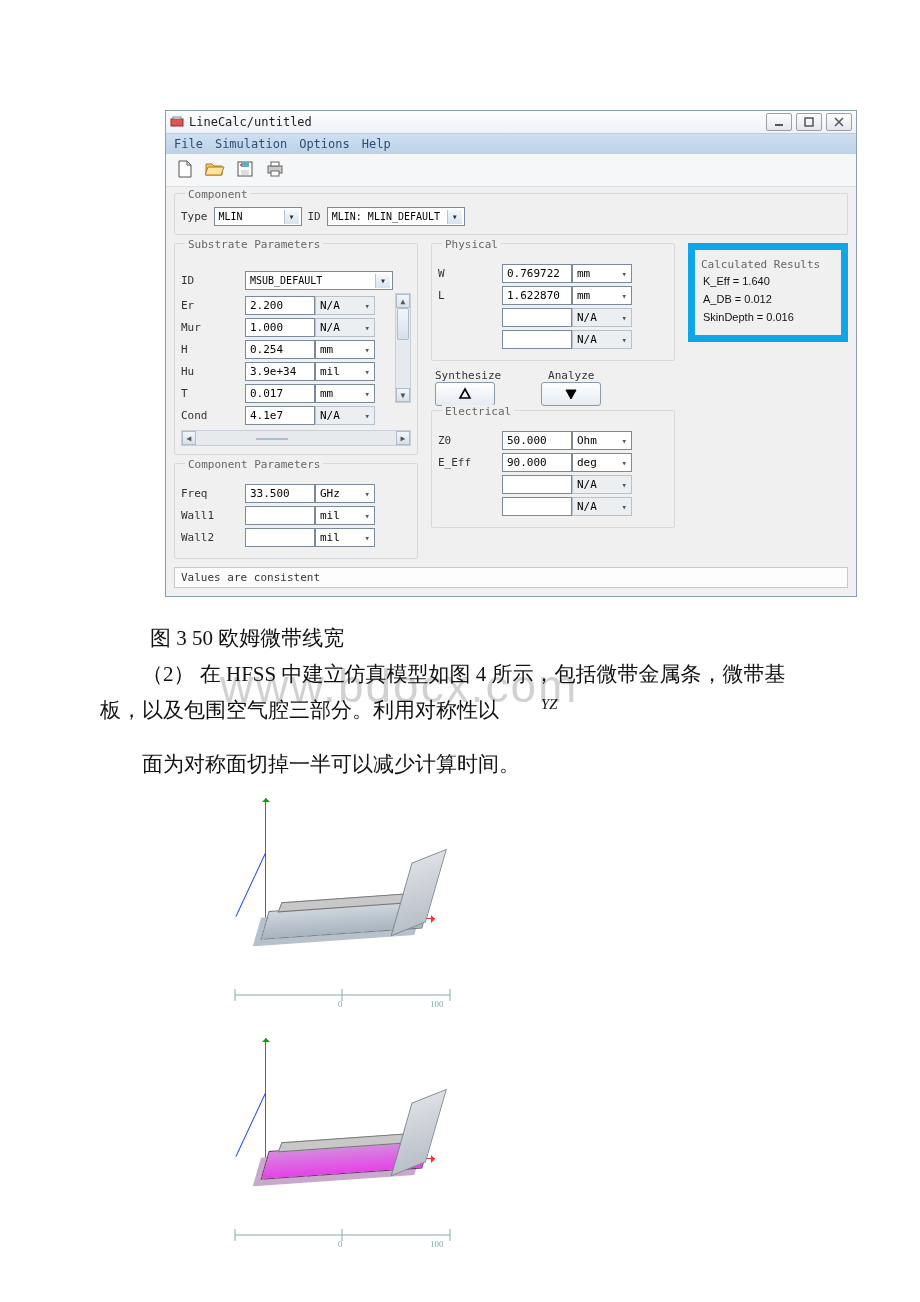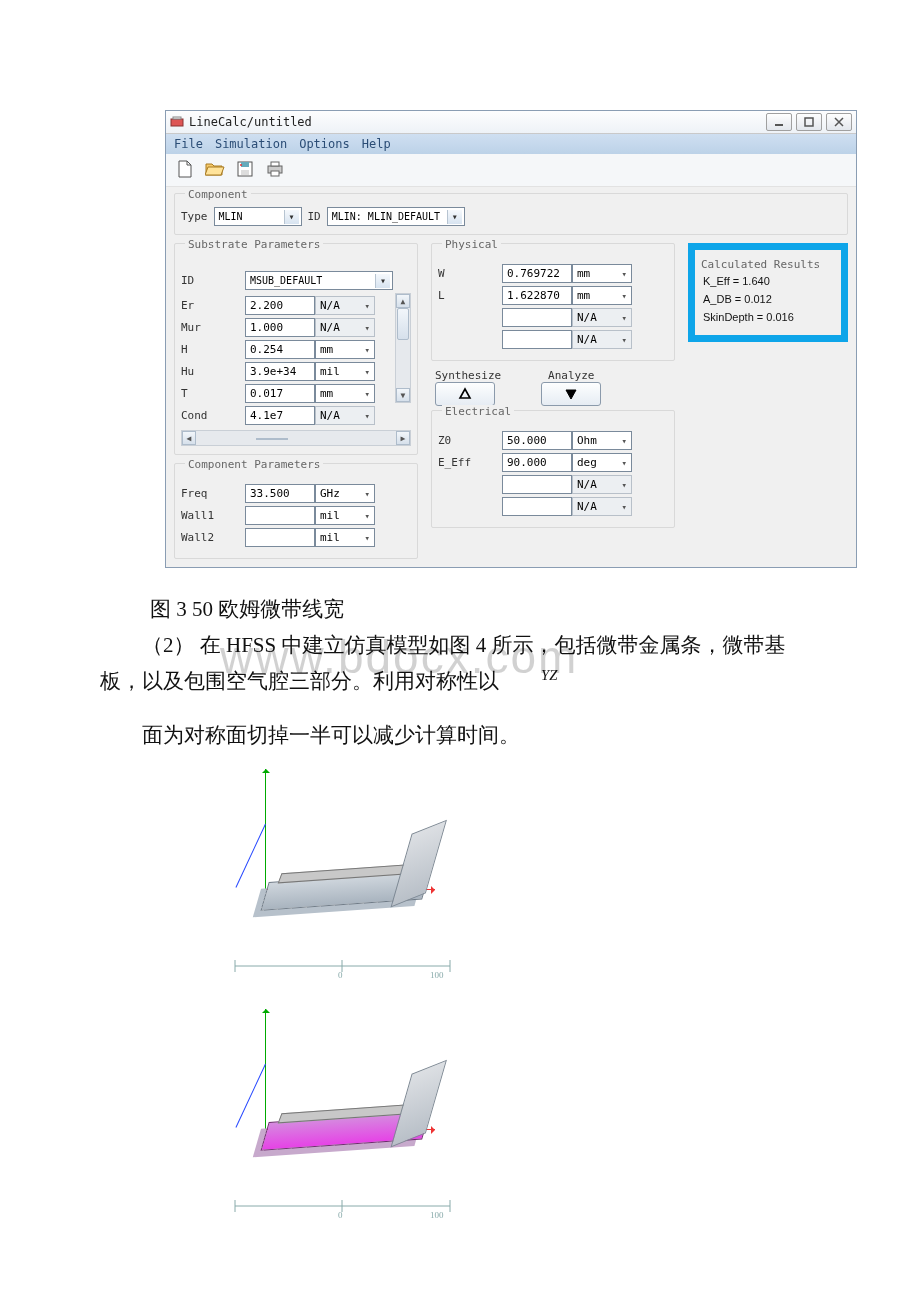--- a/index.html
+++ b/index.html
@@ -702,20 +702,23 @@
 
         <div class="results-panel">
           <span class="reslabel group-label" style="position:static;display:inline-block;border:none">Calculated Results</span>
           <div class="resline">K_Eff = 1.640</div>
           <div class="resline">A_DB = 0.012</div>
           <div class="resline">SkinDepth = 0.016</div>
         </div>
 
       </div>
 
+      <div class="statusbar">
+        <span>Values are consistent</span>
+      </div>
     </div>
   </div>
 
   <div class="doc">
     <div class="caption">图 3 50 欧姆微带线宽</div>
     <div class="watermark-wrap">
       <div class="para">
         <span>（2） 在 HFSS 中建立仿真模型如图 4 所示，包括微带金属条，微带基板，以及包围空气腔三部分。利用对称性以</span><sup><i>YZ</i></sup>
       </div>
       <div class="watermark">www.bdocx.com</div>

